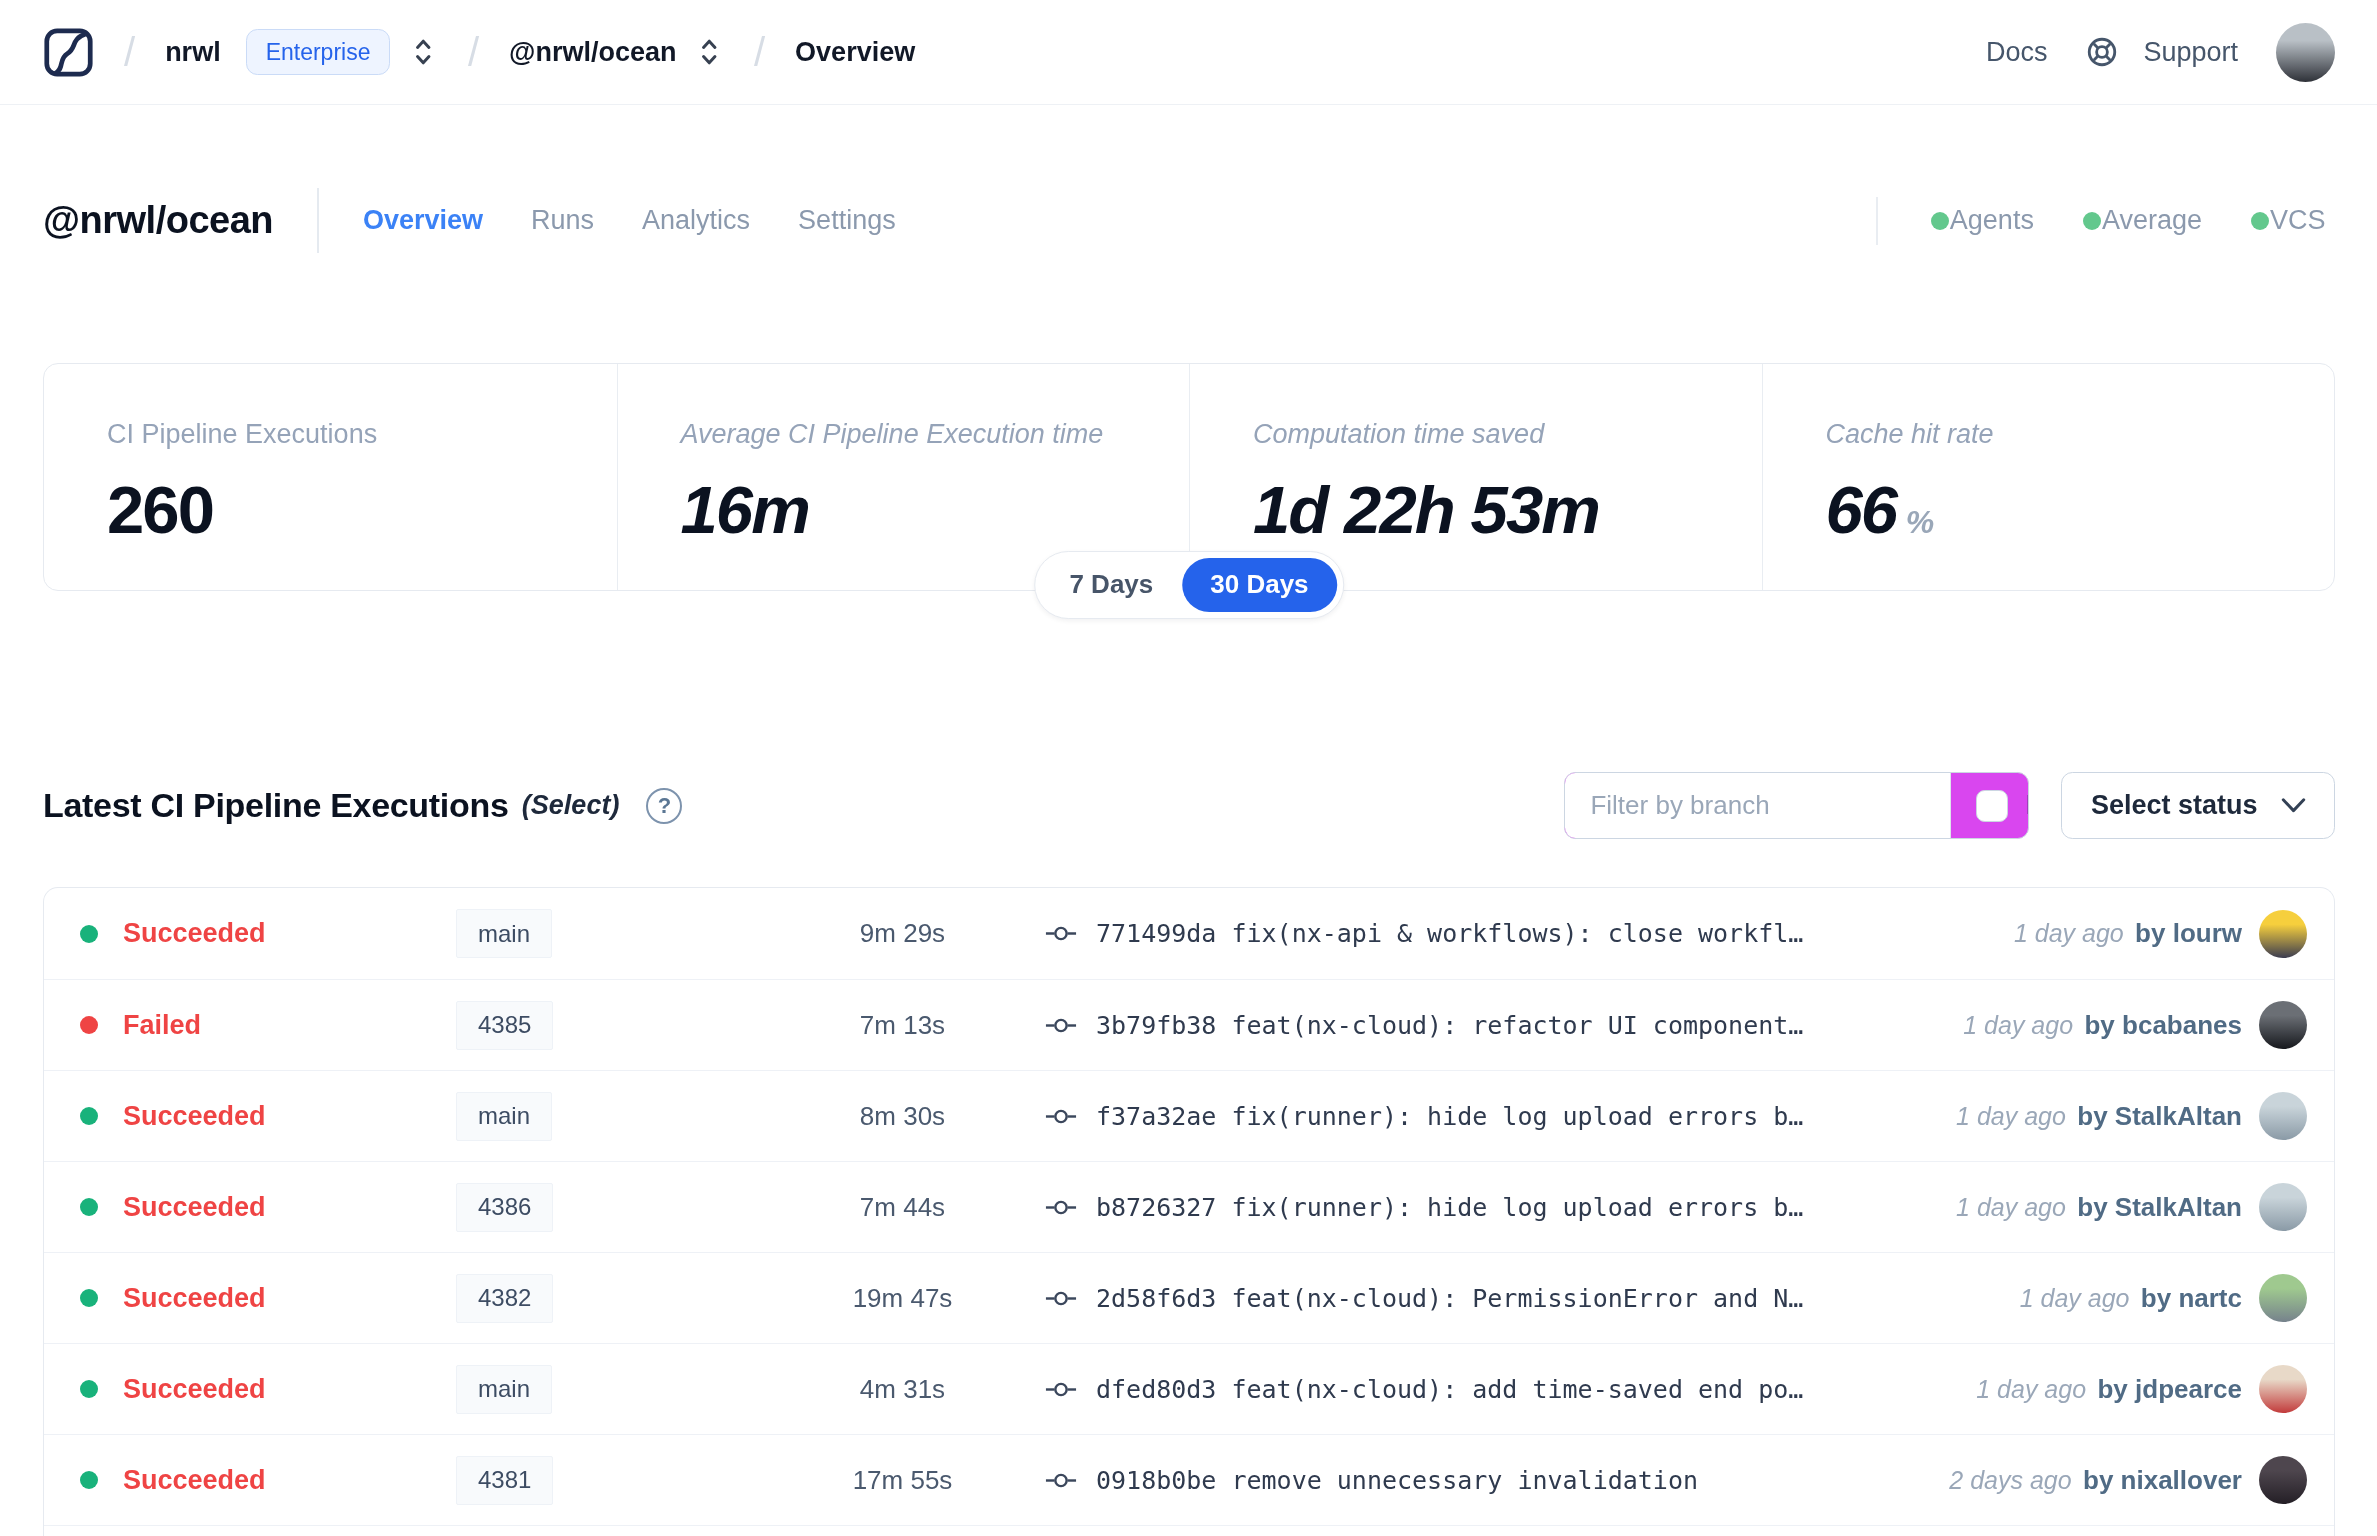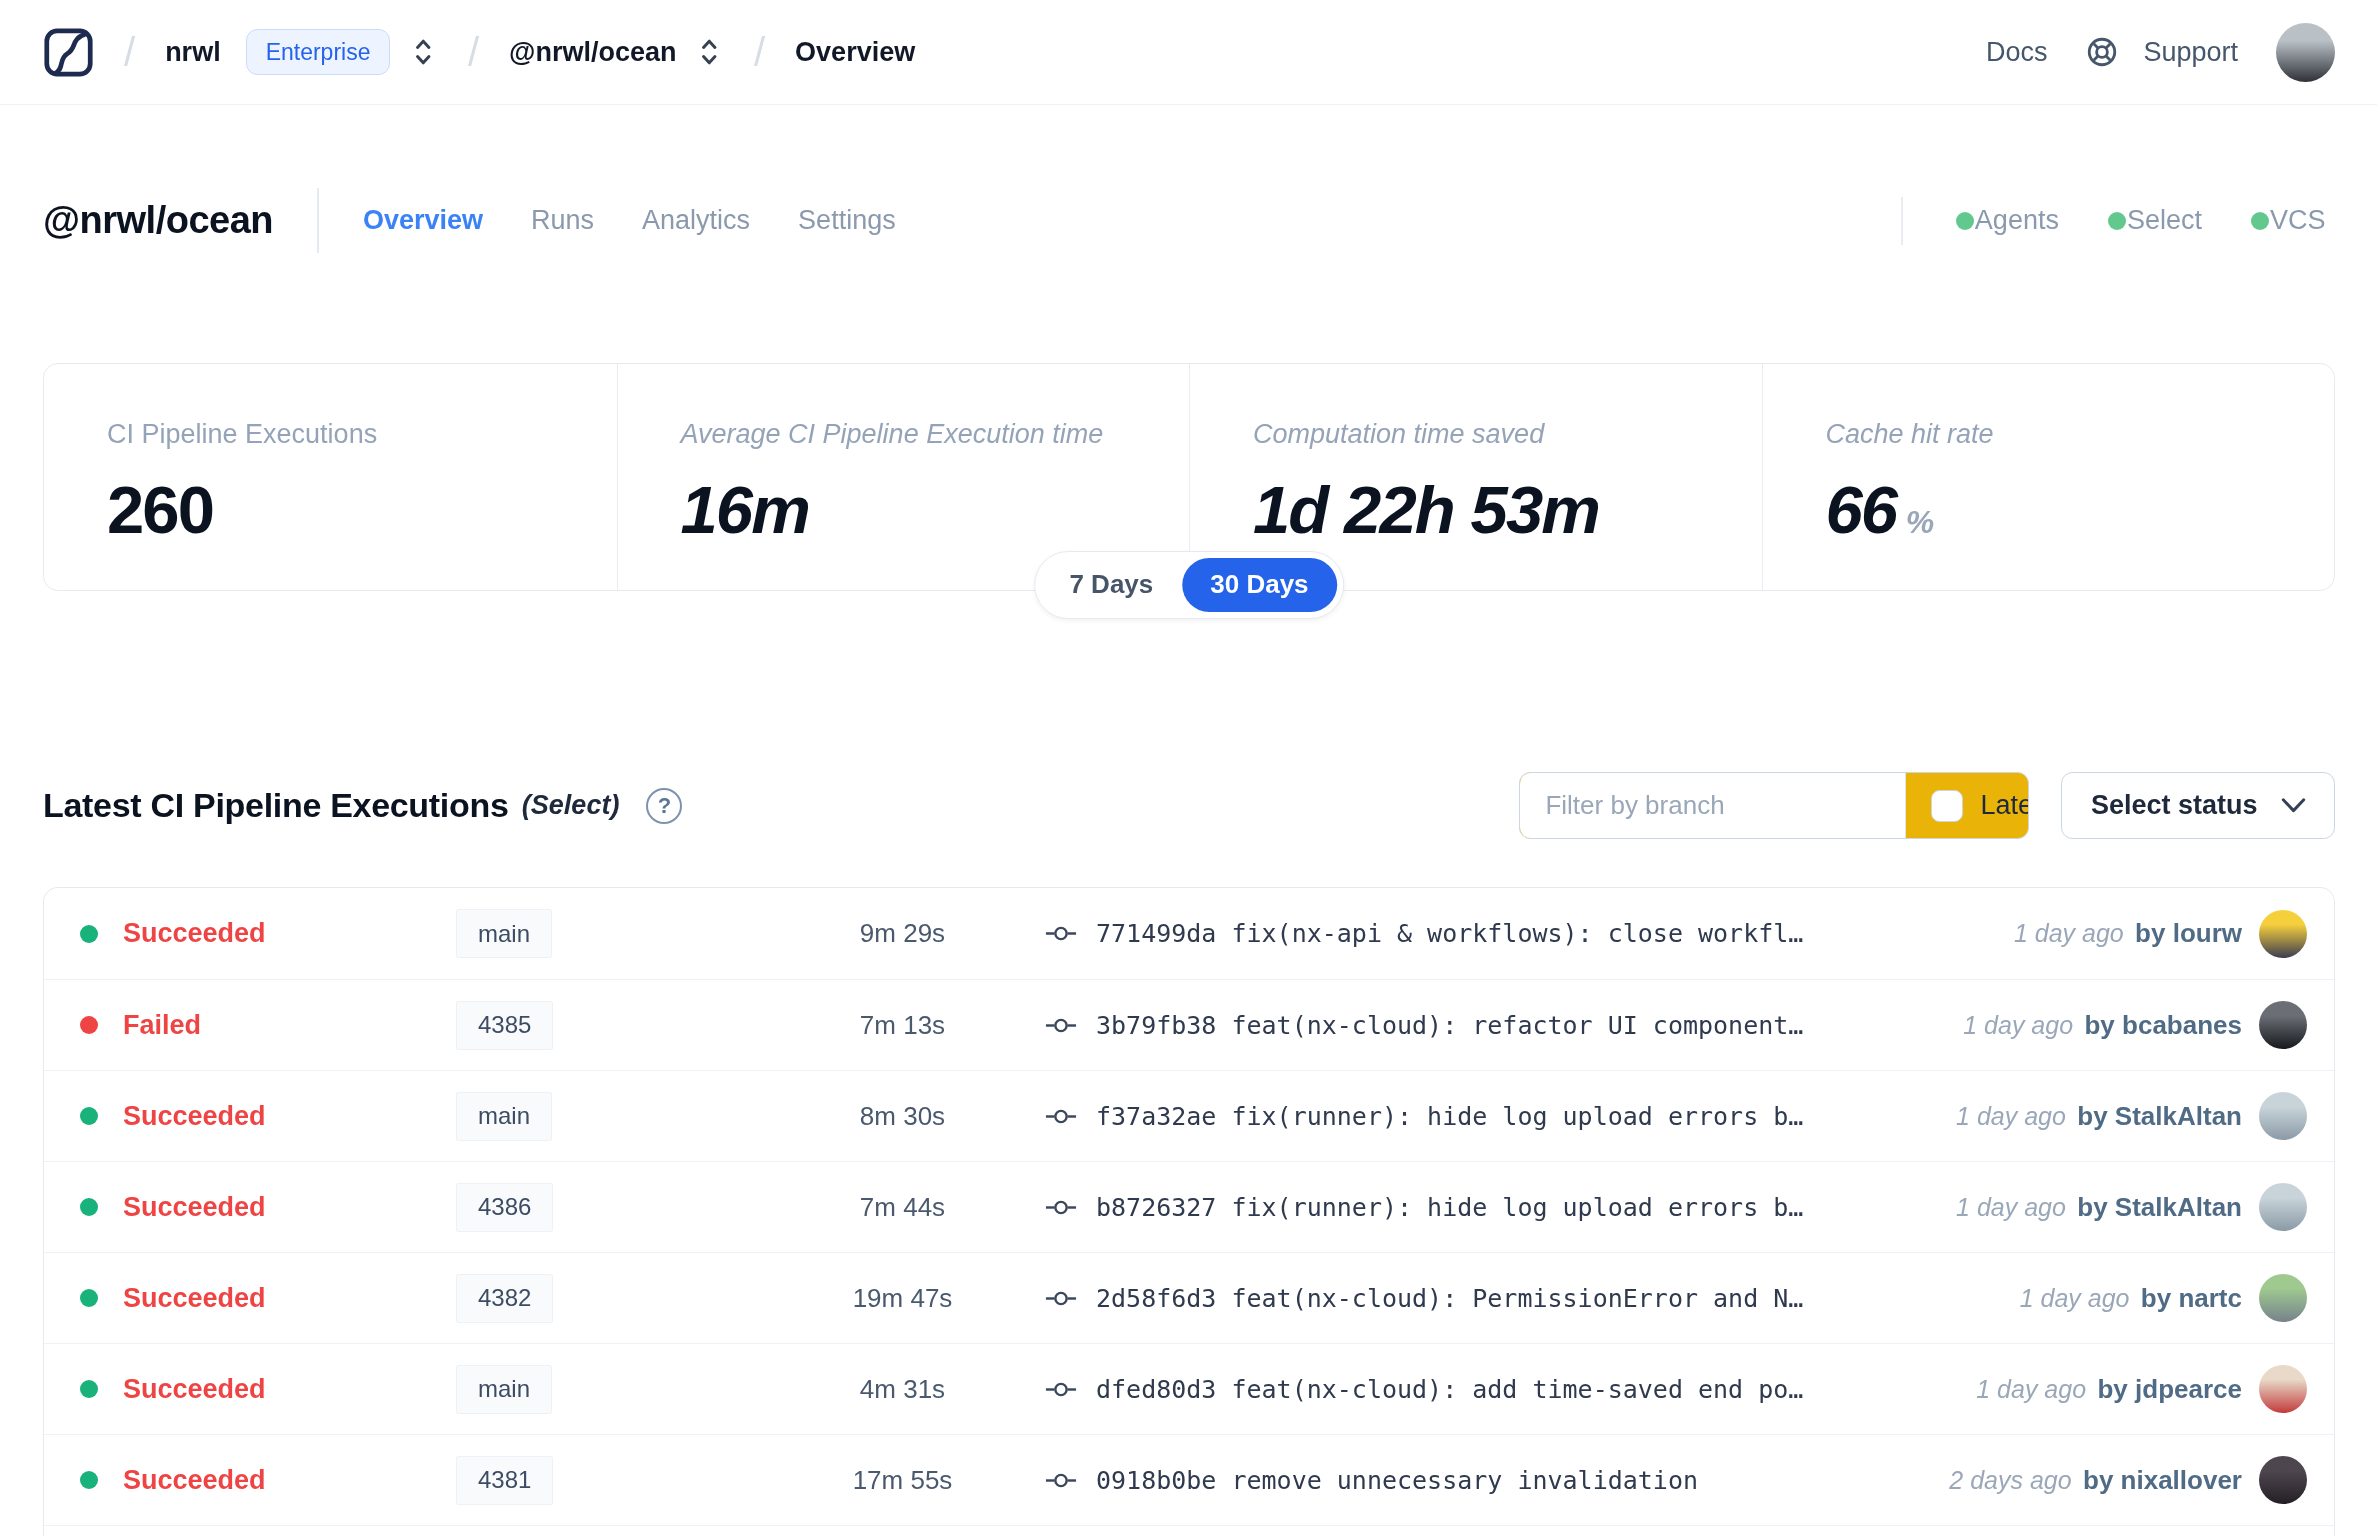--- a/index.html
+++ b/index.html
@@ -52,22 +52,22 @@
   .range-opt.selected { background:#2563eb; color:#fff; }
 
   
   .cipes-header { margin:181px 43px 0 43px; display:flex; align-items:center; }
   .cipes-title { font-size:34px; font-weight:700; color:#0b1220; letter-spacing:-0.3px; }
   .cipes-sub { font-size:27px; font-style:italic; font-weight:600; color:#1e293b; margin-left:13.3px; }
   .help-icon { width:36px; height:36px; border:2.9px solid #7d93ad; border-radius:50%; margin-left:27px;
                display:flex; align-items:center; justify-content:center;
                font-size:22px; font-weight:700; color:#5b7794; cursor:pointer; }
   .cipes-controls { margin-left:auto; display:flex; align-items:center; gap:32px; }
-  .filter-group { display:flex; align-items:stretch; height:67px; width:510px;
-                  border:1.9px solid #ccd6e2; border-radius:11.4px; background:#eab308; overflow:hidden; }
+  .filter-group { display:flex; align-items:stretch; height:67px; width:465px;
+                  border:1.9px solid #ccd6e2; border-radius:11.4px; background:#d946ef; overflow:hidden; }
   .filter-input { flex:1; border:none; outline:none; font-size:26px; color:#1e293b; padding:0 25px;
                   font-family:"Liberation Sans", sans-serif; }
   .filter-input::placeholder { color:#9aa7b8; }
   .exact-wrap { display:flex; align-items:center; gap:17px; padding:0 25px; border-left:1.9px solid #dde4ec; cursor:pointer; }
   .checkbox { width:32px; height:32px; border:1.9px solid #ccd6e2; border-radius:8.6px; background:#fff; }
   .exact-label { font-size:27px; font-weight:500; color:#1e293b; }
   .status-select { height:67px; display:flex; align-items:center; gap:23px; padding:0 28.5px;
                    border:1.9px solid #ccd6e2; border-radius:11.4px; background:#fff; cursor:pointer; }
   .status-select-label { font-size:27px; font-weight:600; color:#1e293b; }
 
@@ -150,21 +150,21 @@
     <span class="tab">Settings</span>
   </nav>
   <span class="features">
     <span class="vdivider2"></span>
     <span class="feature">
       <span class="feature-dot" style="background: rgb(99, 200, 141);"></span>
       <span class="feature-label">Agents</span>
     </span>
     <span class="feature">
       <span class="feature-dot" style="background: rgb(99, 200, 141);"></span>
-      <span class="feature-label">Select</span>
+      <span class="feature-label">Average</span>
     </span>
     <span class="feature">
       <span class="feature-dot" style="background: rgb(99, 200, 141);"></span>
       <span class="feature-label">VCS</span>
     </span>
   </span>
 </section>
 
 <section class="stats">
   <div class="stat-cell">

